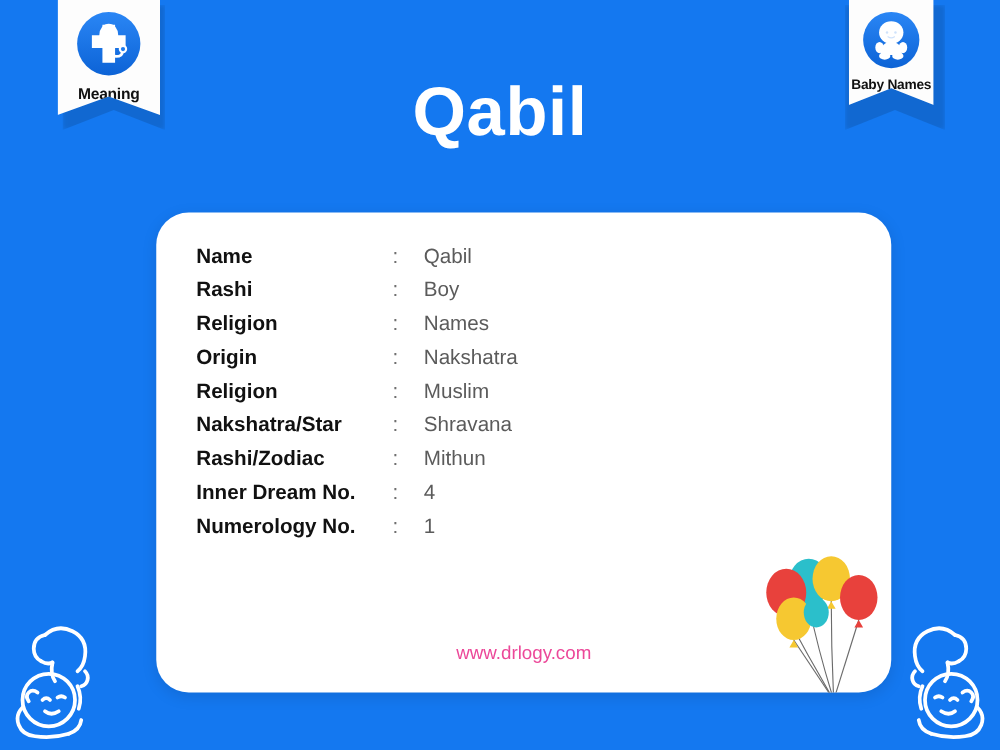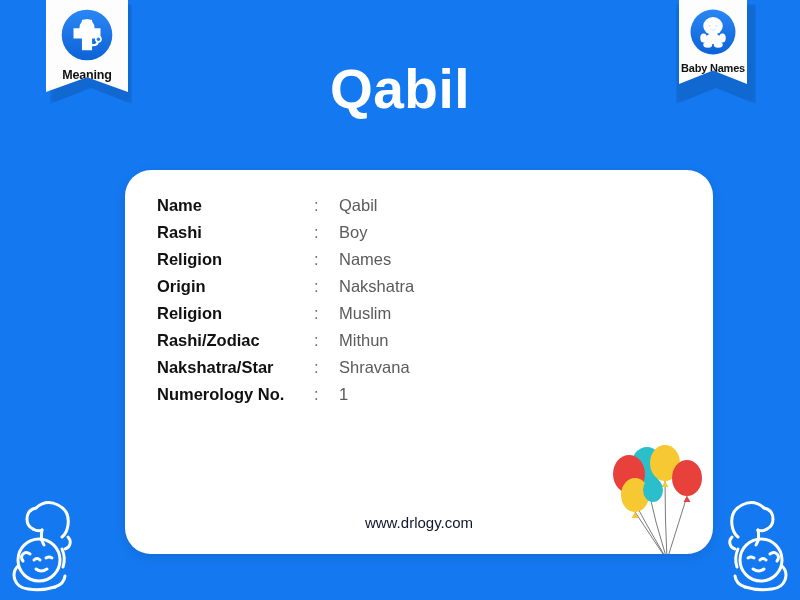--- a/index.html
+++ b/index.html
@@ -133,21 +133,21 @@
     color: #5b5b5b;
     white-space: nowrap;
   }
 
   .card-url {
     position: absolute;
     left: 0;
     top: 344px;
     width: 588px;
     text-align: center;
-    color: #0f172a;
+    color: #ec4899;
     font-size: 15px;
   }
 
   .balloons {
     position: absolute;
     right: -4px;
     bottom: -14px;
     width: 112px;
     height: 128px;
     pointer-events: none;
@@ -239,28 +239,33 @@
           <td class="cell-label">Origin</td>
           <td class="cell-colon">:</td>
           <td class="cell-value">Nakshatra</td>
         </tr>
         <tr>
           <td class="cell-label">Religion</td>
           <td class="cell-colon">:</td>
           <td class="cell-value">Muslim</td>
         </tr>
         <tr>
+          <td class="cell-label">Nakshatra/Star</td>
+          <td class="cell-colon">:</td>
+          <td class="cell-value">Shravana</td>
+        </tr>
+        <tr>
           <td class="cell-label">Rashi/Zodiac</td>
           <td class="cell-colon">:</td>
           <td class="cell-value">Mithun</td>
         </tr>
         <tr>
-          <td class="cell-label">Nakshatra/Star</td>
-          <td class="cell-colon">:</td>
-          <td class="cell-value">Shravana</td>
+          <td class="cell-label">Inner Dream No.</td>
+          <td class="cell-colon">:</td>
+          <td class="cell-value">4</td>
         </tr>
         <tr>
           <td class="cell-label">Numerology No.</td>
           <td class="cell-colon">:</td>
           <td class="cell-value">1</td>
         </tr>
       </tbody>
     </table>
 
     <div class="card-url">www.drlogy.com</div>

